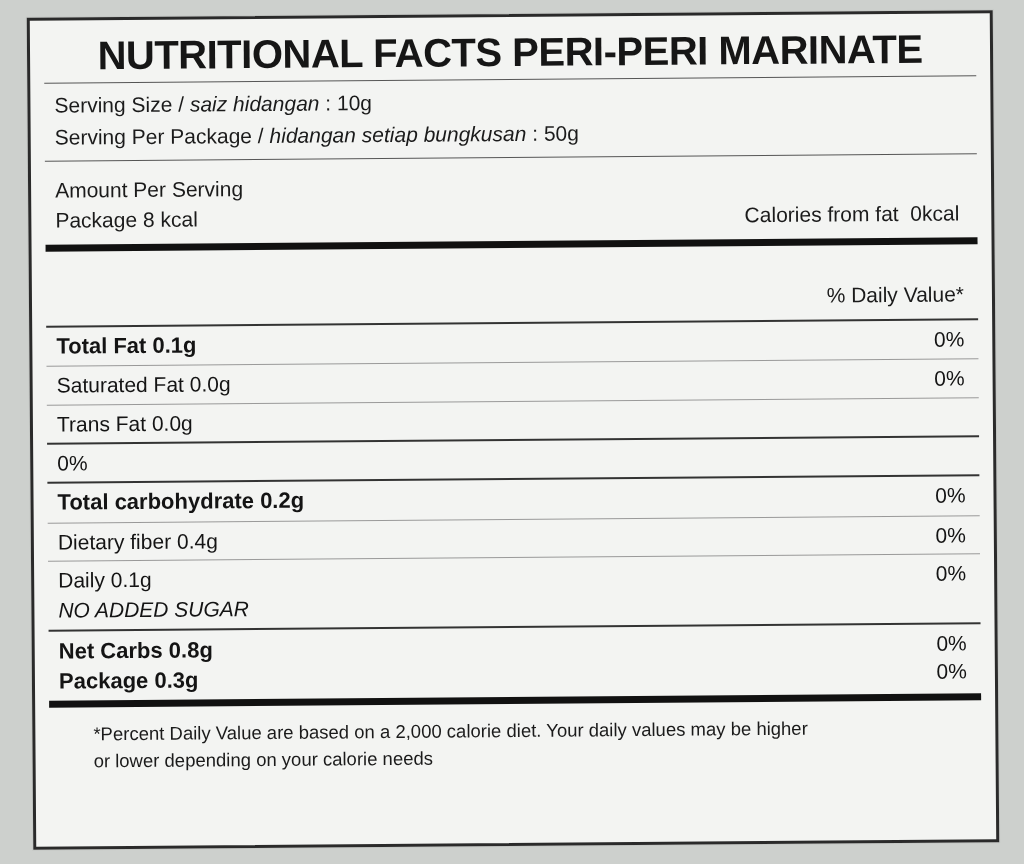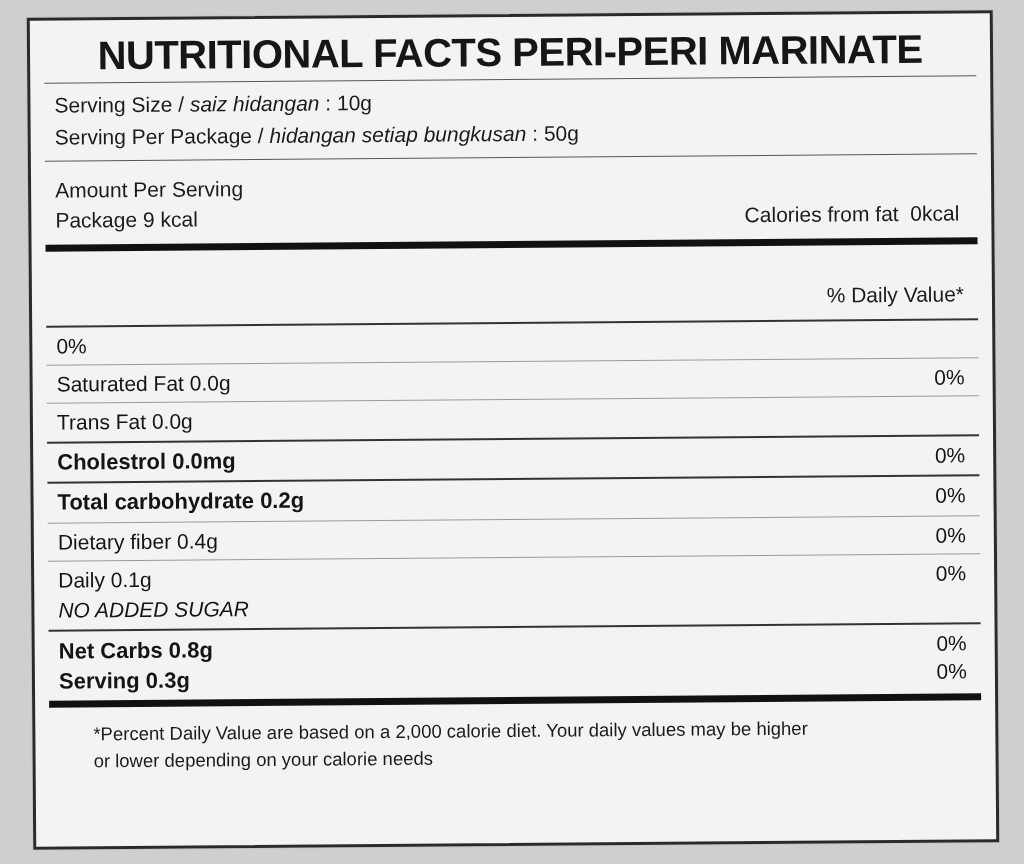--- a/index.html
+++ b/index.html
@@ -139,55 +139,55 @@
       </div>
     </div>
 
     <div class="rule-thin"></div>
 
     <div class="amount-block">
       <div>Amount Per Serving</div>
       <div class="amount-row">
         <div class="cal-left">
           <span>Package</span>
-          <span>9 kcal</span>
+          <span>8 kcal</span>
         </div>
         <div class="cal-right">
           <span>Calories from fat</span>
           &nbsp;<span>0kcal</span>
         </div>
       </div>
     </div>
 
     <div class="rule-thick"></div>
 
     <div class="dv-header">% Daily Value*</div>
 
     <div class="nutrients">
 
       <div class="rule-med"></div>
       <div class="nrow bold">
+        <span class="label">Total Fat 0.1g</span>
         <span class="dv">0%</span>
       </div>
 
       <div class="rule-hair"></div>
       <div class="nrow">
         <span class="label">Saturated Fat 0.0g</span>
         <span class="dv">0%</span>
       </div>
 
       <div class="rule-hair"></div>
       <div class="nrow">
         <span class="label">Trans Fat 0.0g</span>
         <span class="dv"></span>
       </div>
 
       <div class="rule-med"></div>
       <div class="nrow bold">
-        <span class="label">Cholestrol 0.0mg</span>
         <span class="dv">0%</span>
       </div>
 
       <div class="rule-med"></div>
       <div class="nrow bold">
         <span class="label">Total carbohydrate   0.2g</span>
         <span class="dv">0%</span>
       </div>
 
       <div class="rule-hair"></div>
@@ -202,21 +202,21 @@
           <span>Daily  0.1g</span>
           <span class="sub-note">NO ADDED SUGAR</span>
         </span>
         <span class="dv">0%</span>
       </div>
 
       <div class="rule-med"></div>
       <div class="nrow bold stacked">
         <span class="label">
           <span>Net Carbs 0.8g</span><br>
-          <span>Serving  0.3g</span>
+          <span>Package  0.3g</span>
         </span>
         <span class="dv dv-stack">
           <span>0%</span><br>
           <span>0%</span>
         </span>
       </div>
 
       <div class="rule-thick"></div>
     </div>
 

